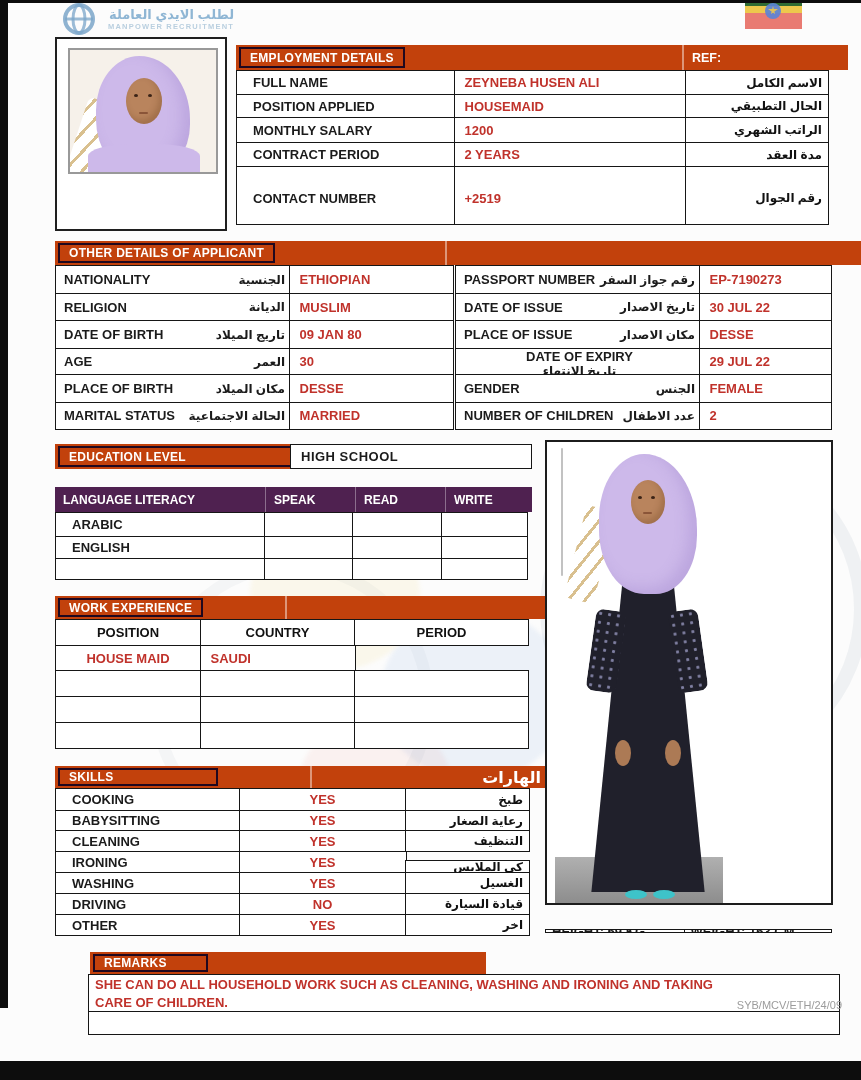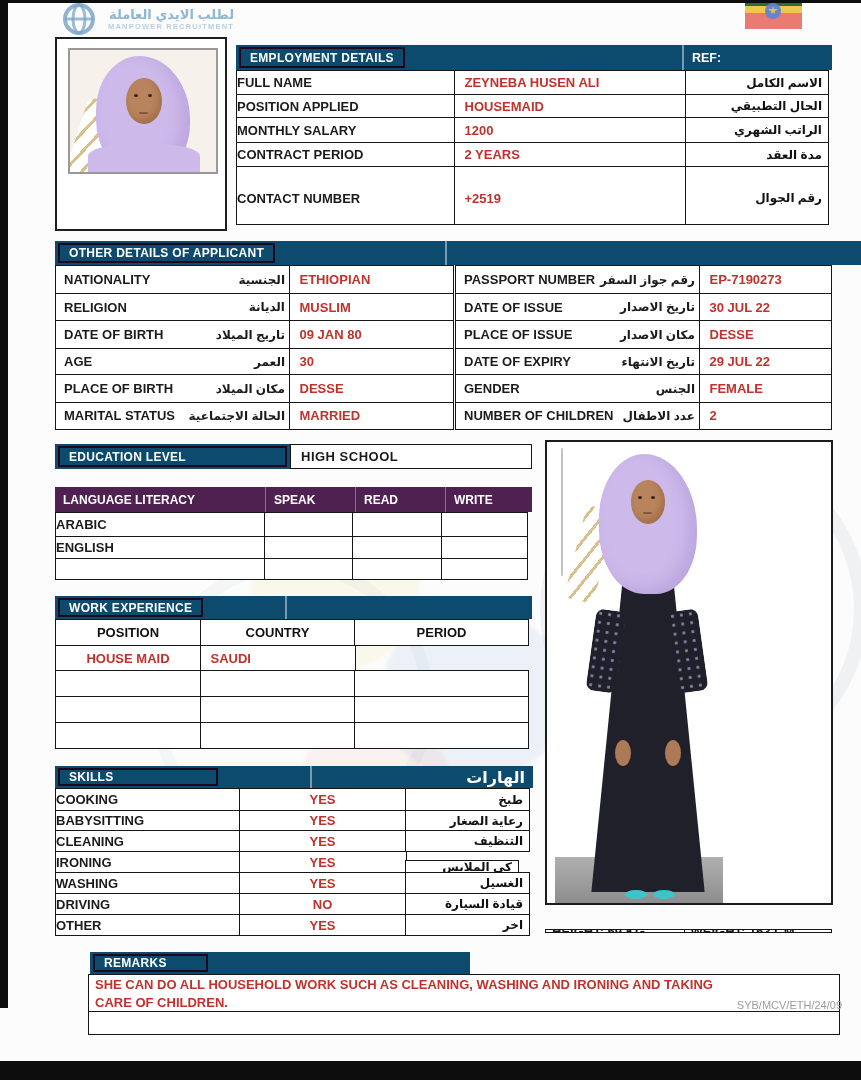--- a/index.html
+++ b/index.html
@@ -17,36 +17,36 @@
   .blob-b{left:380px;top:610px;width:190px;height:170px;background:rgba(100,150,220,0.10);}
   .blob-r{left:300px;top:720px;width:150px;height:120px;background:rgba(220,100,90,0.07);}
 
   
   .brand{position:absolute;left:58px;top:2px;display:flex;align-items:center;gap:8px;z-index:1;}
   .brand-ar{font-size:13px;font-weight:bold;color:#8fb6d4;direction:rtl;}
   .brand-en{font-size:7.5px;color:#b9cfdf;letter-spacing:1.2px;font-weight:bold;}
   .flag{position:absolute;left:745px;top:2px;z-index:1;}
 
   
-  .bar{position:absolute;background:#0c4a6e;z-index:2;}
+  .bar{position:absolute;background:#c2410c;z-index:2;padding-left:16px;}
   .bar-box{position:absolute;left:3px;top:2px;bottom:2px;border:2px solid #1f081f;
            display:inline-flex;align-items:center;padding:0 9px;color:#fff;
            font-size:12px;font-weight:bold;letter-spacing:.3px;white-space:nowrap;box-sizing:border-box;}
   .bar-div{position:absolute;top:0;bottom:0;width:2px;background:rgba(255,255,255,0.45);}
   .bar-ar{position:absolute;right:8px;top:0;bottom:0;display:flex;align-items:center;color:#fff;
           font-size:16px;font-weight:bold;direction:rtl;}
 
   
   .tbl{position:absolute;display:flex;flex-direction:column;z-index:2;}
   .trow{display:flex;}
   .trow>div{border:1.5px solid #161616;margin-left:-1.5px;box-sizing:border-box;background:#fff;
             display:flex;align-items:center;overflow:hidden;white-space:nowrap;}
   .trow>div:first-child{margin-left:0;}
   .trow+.trow{margin-top:-1.5px;}
-  .lab{font-weight:600;font-size:13px;color:#1b1b1b;padding-left:0;}
+  .lab{font-weight:600;font-size:13px;color:#1b1b1b;padding-left:16px;}
   .val{color:#c0322b;font-weight:bold;font-size:13px;padding-left:10px;}
   .ara{direction:rtl;padding-right:6px;font-weight:bold;font-size:12px;color:#111;}
   .combo{justify-content:space-between;padding:0 4px 0 8px;}
   .combo .en{font-weight:600;font-size:13px;}
   .combo .arr{direction:rtl;font-weight:bold;font-size:12px;}
   .hd{font-weight:bold;font-size:13px;color:#111;justify-content:center;}
   .cen{justify-content:center;padding-left:0;}
   .top{align-items:flex-start;padding-top:5px;}
   .hw{font-weight:bold;font-size:13px;padding-left:6px;border-width:2px;margin-top:24px;}
 
@@ -235,21 +235,21 @@
       <div class="val" style="width:133px;">30 JUL 22</div>
     </div>
     <div class="trow" style="height:29px;">
       <div class="combo" style="width:245px;">
         <span class="en">PLACE OF ISSUE</span>
         <span class="arr">مكان الاصدار</span>
       </div>
       <div class="val" style="width:133px;">DESSE</div>
     </div>
     <div class="trow" style="height:28px;">
-      <div class="combo" style="width:245px;">
+      <div class="combo" style="width:245px;flex-direction:column;">
         <span class="en">DATE OF EXPIRY</span>
         <span class="arr">تاريخ الانتهاء</span>
       </div>
       <div class="val" style="width:133px;">29 JUL 22</div>
     </div>
     <div class="trow" style="height:29px;">
       <div class="combo" style="width:245px;">
         <span class="en">GENDER</span>
         <span class="arr">الجنس</span>
       </div>
@@ -345,21 +345,21 @@
       <div class="ara" style="width:125px;">رعاية الصغار</div>
     </div>
     <div class="trow" style="height:22px;">
       <div class="lab" style="width:185px;">CLEANING</div>
       <div class="val cen" style="width:168px;">YES</div>
       <div class="ara" style="width:125px;">التنظيف</div>
     </div>
     <div class="trow" style="height:23px;">
       <div class="lab" style="width:185px;">IRONING</div>
       <div class="val cen" style="width:168px;">YES</div>
-      <div class="ara" style="width:114px;margin-top:9px;">كي الملابس</div>
+      <div class="ara" style="width:125px;margin-top:9px;">كي الملابس</div>
     </div>
     <div class="trow" style="height:22px;">
       <div class="lab" style="width:185px;">WASHING</div>
       <div class="val cen" style="width:168px;">YES</div>
       <div class="ara" style="width:125px;">الغسيل</div>
     </div>
     <div class="trow" style="height:23px;">
       <div class="lab" style="width:185px;">DRIVING</div>
       <div class="val cen" style="width:168px;">NO</div>
       <div class="ara" style="width:125px;">قيادة السيارة</div>

